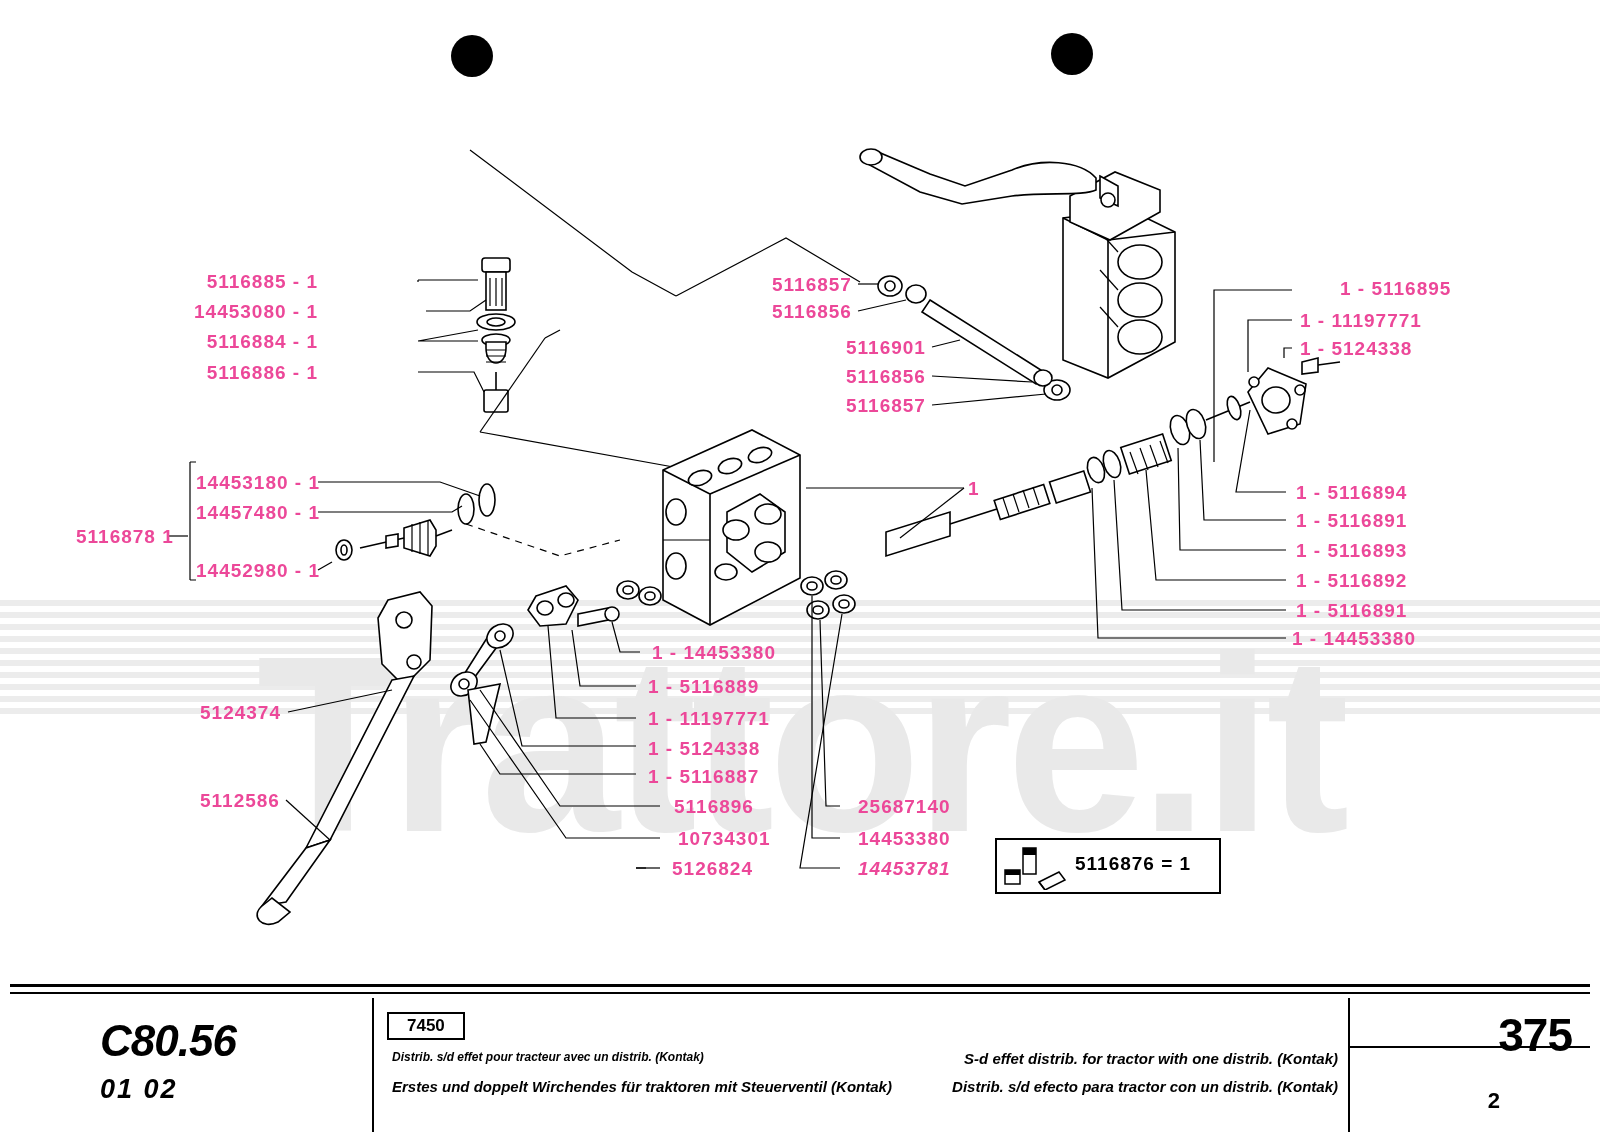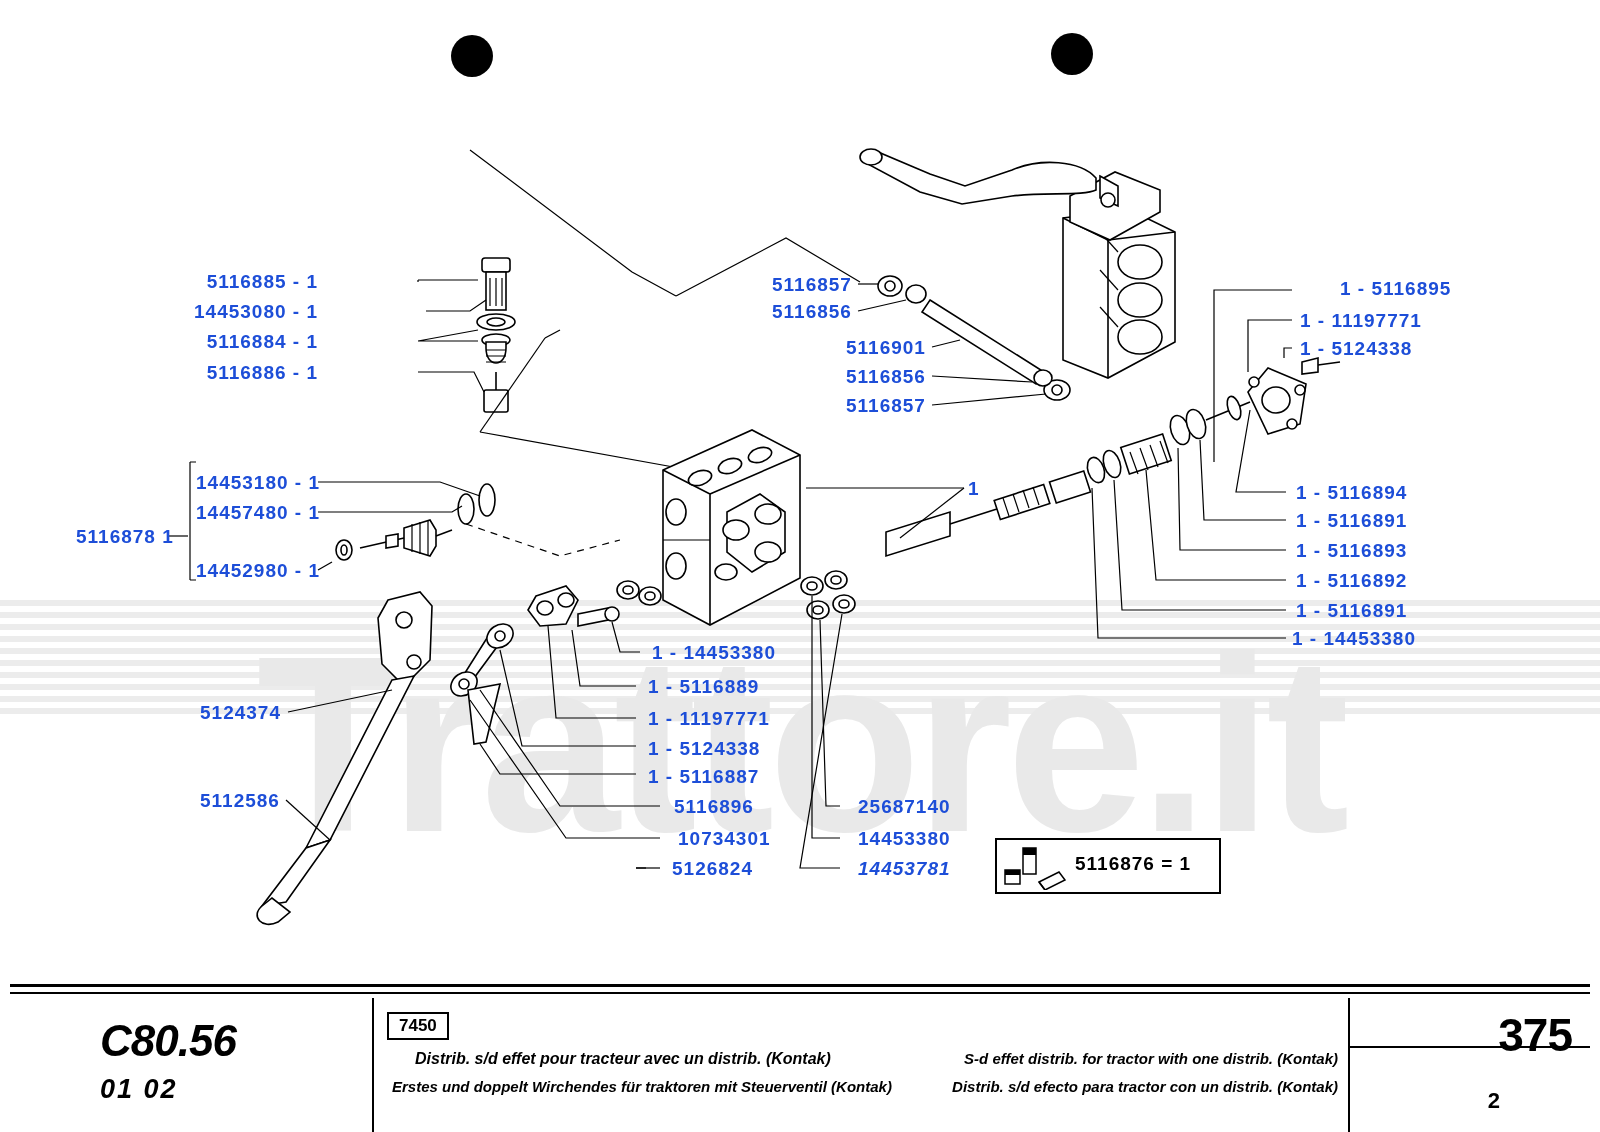--- a/index.html
+++ b/index.html
@@ -17,41 +17,41 @@
   
   svg.draw{position:absolute;left:0;top:0;width:1600px;height:1000px;}
   .ln{stroke:#000;fill:none;stroke-width:1.6;}
   .ln-thin{stroke:#000;fill:none;stroke-width:1.2;}
   .fillw{fill:#fff;stroke:#000;stroke-width:1.6;}
   .dot{fill:#000;}
   .dash{stroke:#000;fill:none;stroke-width:1.2;stroke-dasharray:7 6;}
 
   
   .lbl{position:absolute;font-family:"Liberation Sans",sans-serif;font-size:19px;
-       font-weight:700;color:#1d4ed8;letter-spacing:1px;white-space:nowrap;}
+       font-weight:700;color:#ec4899;letter-spacing:1px;white-space:nowrap;}
   .lbl.r{text-align:right;}
 
   
   .legend{position:absolute;left:995px;top:838px;width:222px;height:52px;
      border:2px solid #000;background:#fff;}
   .legend .txt{position:absolute;left:78px;top:13px;font-size:19px;font-weight:700;letter-spacing:1px;}
 
   
   .footer{position:absolute;left:0;top:984px;width:1600px;height:148px;background:#fff;}
   .rule{position:absolute;left:10px;width:1580px;height:0;border-top:3px solid #000;}
   .vline{position:absolute;width:0;border-left:2.5px solid #000;}
   .model{position:absolute;left:100px;top:1016px;font-family:"Liberation Sans",sans-serif;
      font-size:44px;font-weight:700;font-style:italic;letter-spacing:-1px;}
   .model .c{font-size:44px;text-align:center;}
   .subcode{position:absolute;left:100px;top:1074px;font-size:27px;font-weight:700;font-style:italic;letter-spacing:2px;}
-  .grpbox{position:absolute;left:387px;top:1012px;border:2px solid #000;padding:2px 10px;
+  .grpbox{position:absolute;left:387px;top:1012px;border:2px solid #000;padding:2px 18px;
      font-size:17px;font-weight:700;}
   .maintitle{position:absolute;left:500px;top:1012px;width:840px;text-align:center;
      font-size:25px;font-weight:700;letter-spacing:0px;}
-  .sub1{position:absolute;left:392px;top:1050px;font-size:16px;font-style:italic;font-weight:700;margin-left:23px;}
+  .sub1{position:absolute;left:392px;top:1050px;font-size:12px;font-style:italic;font-weight:700;}
   .sub2{position:absolute;left:392px;top:1078px;font-size:15px;font-style:italic;font-weight:700;}
   .sub1r{position:absolute;right:262px;top:1050px;font-size:15px;font-style:italic;font-weight:700;}
   .sub2r{position:absolute;right:262px;top:1078px;font-size:15px;font-style:italic;font-weight:700;}
   .pageno{position:absolute;right:28px;top:1008px;font-size:46px;font-weight:700;letter-spacing:-1px;}
   .pagesub{position:absolute;right:100px;top:1088px;font-size:22px;font-weight:700;}
 </style>
 </head>
 <body>
 
 <div class="sheet">

